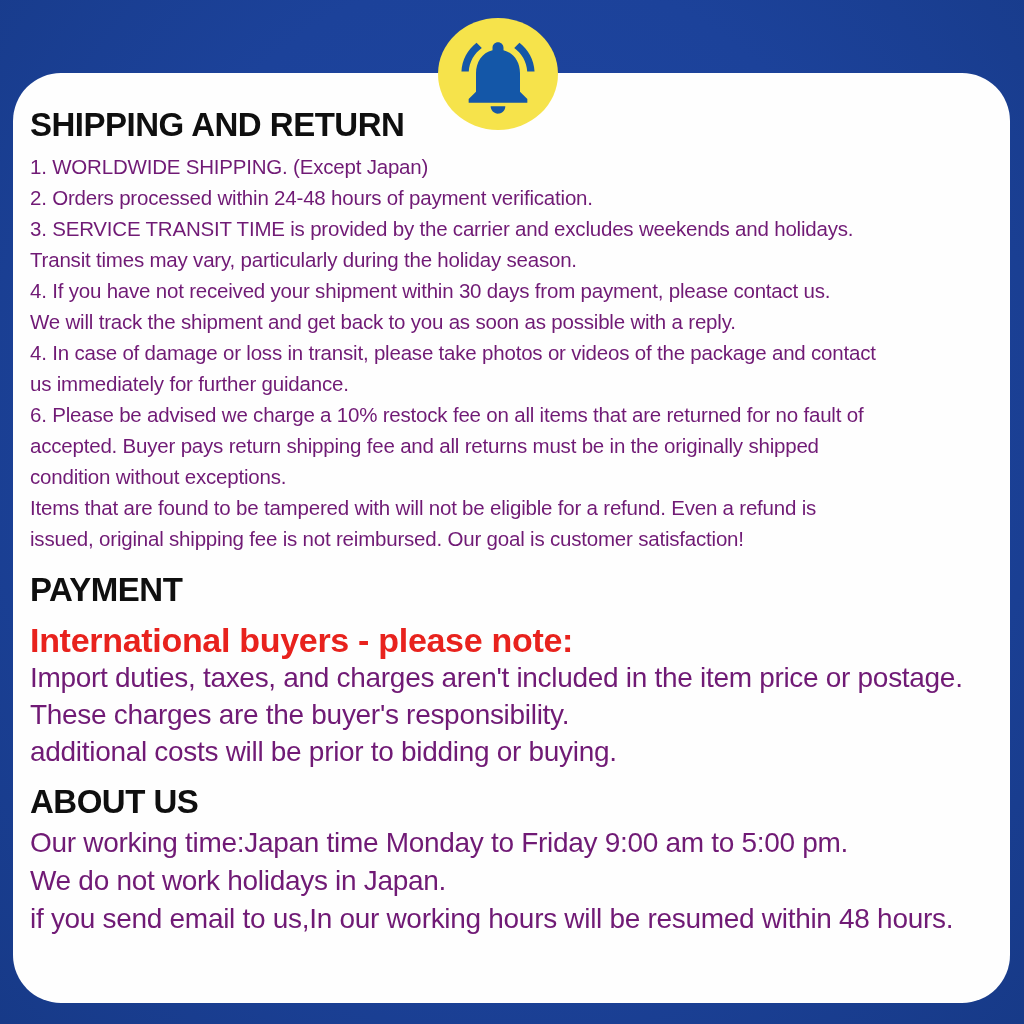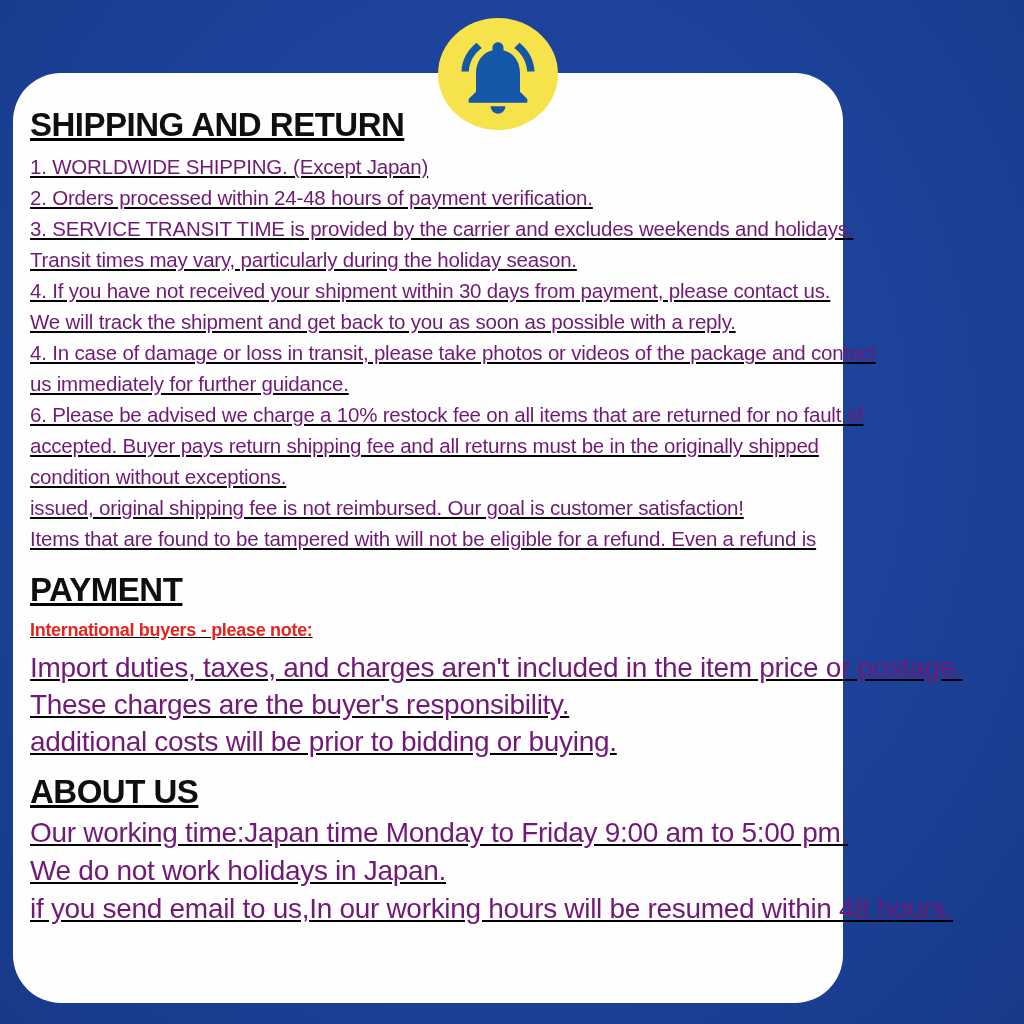--- a/index.html
+++ b/index.html
@@ -9,27 +9,26 @@
     overflow: hidden;
   }
   .stage {
     position: relative;
     width: 1024px; height: 1024px;
     background: radial-gradient(ellipse at 50% 42%, #1f46a3 0%, #1c429a 55%, #173a88 100%);
   }
   .card {
     position: absolute;
     left: 13px; top: 73px;
-    width: 830px; height: 930px;
+    width: 997px; height: 930px;
     background: #fefefe;
     border-radius: 48px;
     box-sizing: border-box;
     padding: 32px 12px 0 17px;
     z-index: 1;
-    text-decoration: underline;
   }
   .badge {
     position: absolute;
     left: 438px; top: 18px;
     width: 120px; height: 112px;
     border-radius: 50%;
     background: #f6e34b;
     z-index: 2;
     display: flex;
     justify-content: center;
@@ -59,22 +58,22 @@
     letter-spacing: -0.2px;
   }
   .body.large .ln {
     font-size: 28px;
     line-height: 37px;
     letter-spacing: -0.3px;
   }
   .body.about .ln { line-height: 38px; }
   .body.large { margin-top: 2px; }
   .note {
-    margin: 3px 0 2px 0;
-    font-size: 18px;
+    margin: 13px 0 2px 0;
+    font-size: 34px;
     line-height: 34px;
     font-weight: bold;
     letter-spacing: -0.3px;
     color: #e8221d;
     white-space: nowrap;
   }
 </style>
 </head>
 <body>
 
@@ -94,22 +93,22 @@
       <div class="ln">2. Orders processed within 24-48 hours of payment verification.</div>
       <div class="ln">3. SERVICE TRANSIT TIME is provided by the carrier and excludes weekends and holidays.</div>
       <div class="ln">Transit times may vary, particularly during the holiday season.</div>
       <div class="ln">4. If you have not received your shipment within 30 days from payment, please contact us.</div>
       <div class="ln">We will track the shipment and get back to you as soon as possible with a reply.</div>
       <div class="ln">4. In case of damage or loss in transit, please take photos or videos of the package and contact</div>
       <div class="ln">us immediately for further guidance.</div>
       <div class="ln">6. Please be advised we charge a 10% restock fee on all items that are returned for no fault of</div>
       <div class="ln">accepted. Buyer pays return shipping fee and all returns must be in the originally shipped</div>
       <div class="ln">condition without exceptions.</div>
+      <div class="ln">Items that are found to be tampered with will not be eligible for a refund. Even a refund is</div>
       <div class="ln">issued, original shipping fee is not reimbursed. Our goal is customer satisfaction!</div>
-      <div class="ln">Items that are found to be tampered with will not be eligible for a refund. Even a refund is</div>
     </div>
 
     <h2 class="h payment-h">PAYMENT</h2>
     <div class="note">International buyers - please note:</div>
     <div class="body large">
       <div class="ln">Import duties, taxes, and charges aren't included in the item price or postage.</div>
       <div class="ln">These charges are the buyer's responsibility.</div>
       <div class="ln">additional costs will be prior to bidding or buying.</div>
     </div>
 

